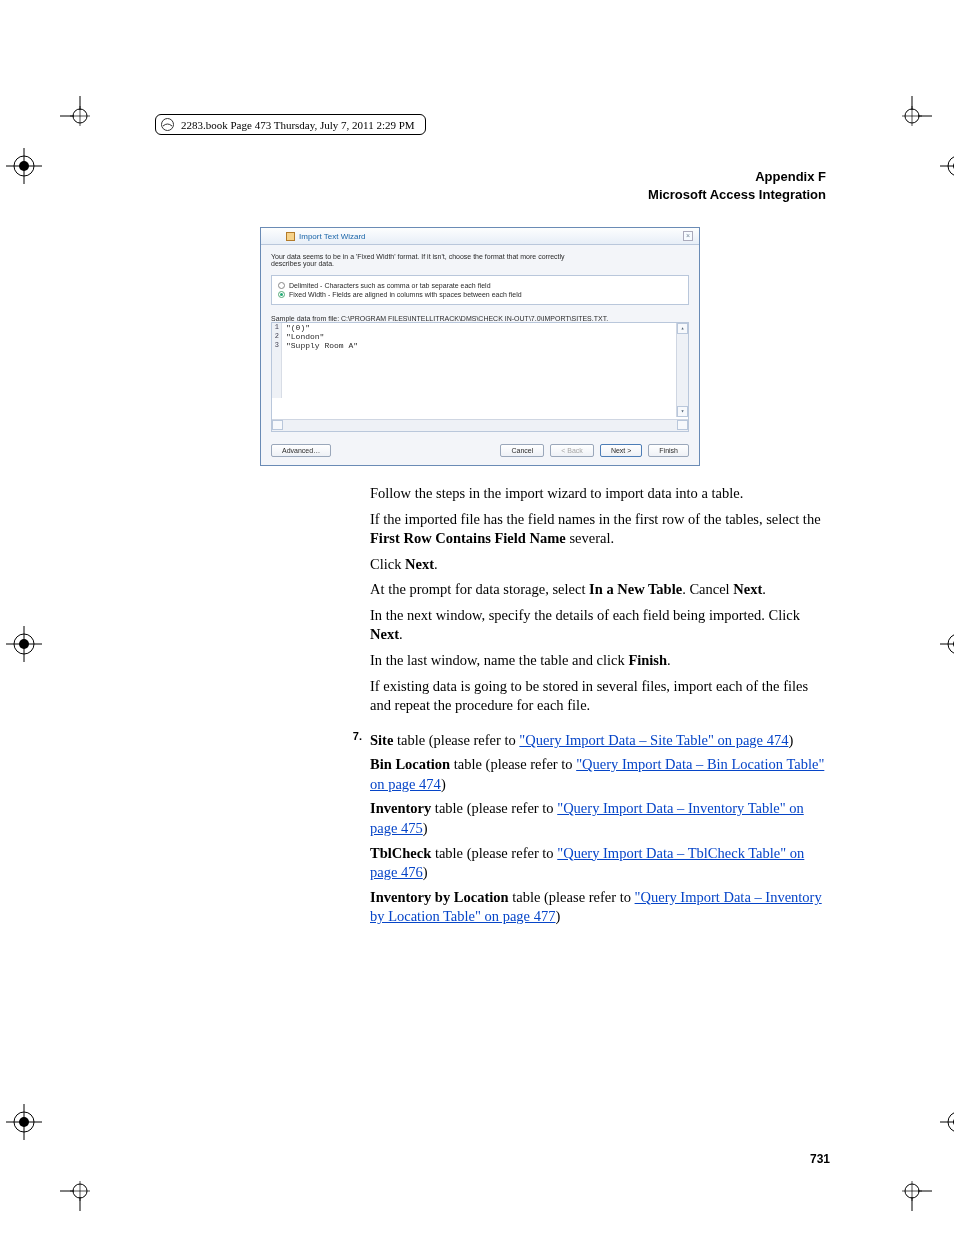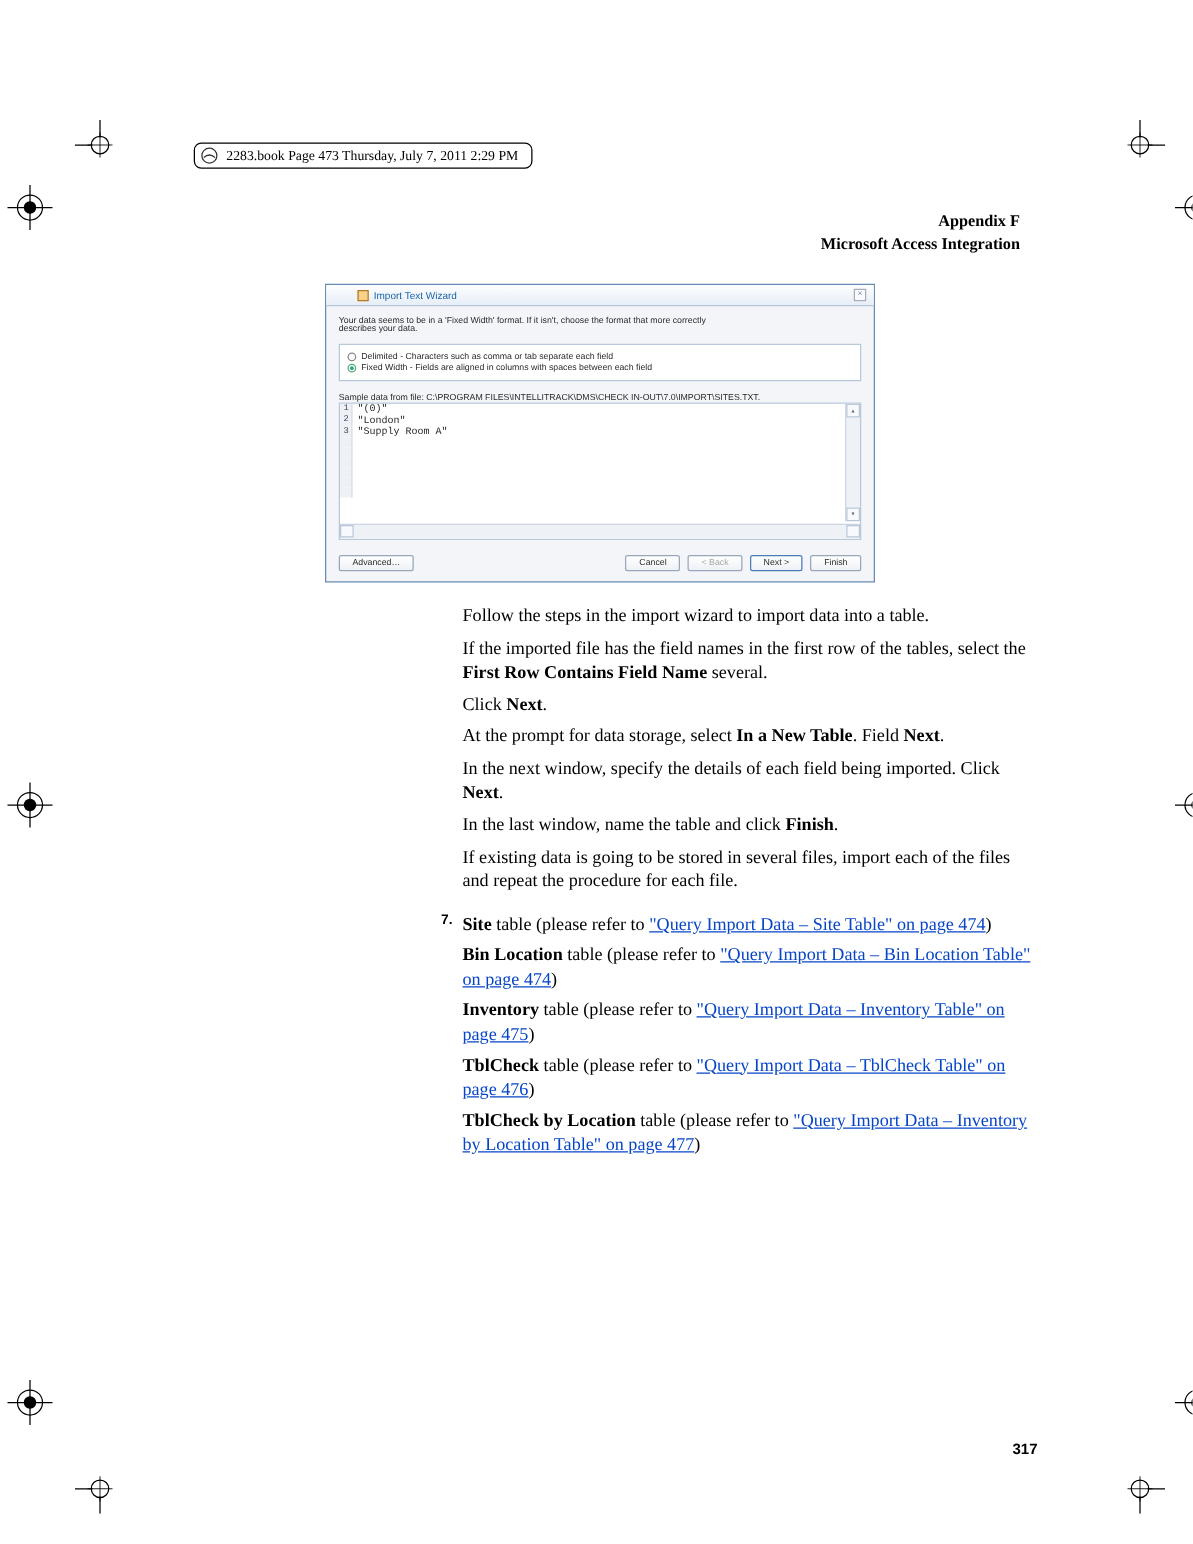--- a/index.html
+++ b/index.html
@@ -35,25 +35,25 @@
   .book-header .h-icon { width: 15px; height: 15px; }
   .page-frame {
     position: absolute;
     top: 156px;
     left: 120px;
     width: 720px;
     height: 1010px;
   }
   .running-head {
     text-align: right;
-    font-family: Liberation Serif, serif;
+    font-family: Liberation Sans, sans-serif;
     font-weight: bold;
     font-size: 13px;
     line-height: 1.35;
-    margin-right: 24px;
+    margin-right: 14px;
     margin-top: 12px;
   }
   .wizard {
     width: 440px;
     margin: 24px auto 18px auto;
     border: 1px solid #6a8bb5;
     background: #f3f5f9;
     font-family: Tahoma, Arial, sans-serif;
     font-size: 7px;
     color: #2a2a2a;
@@ -311,33 +311,33 @@
       <span class="wbtn disabled">&lt; Back</span>
       <span class="wbtn default">Next &gt;</span>
       <span class="wbtn">Finish</span>
     </div>
   </div>
 
   <div class="content">
     <p>Follow the steps in the import wizard to import data into a table.</p>
     <p><span>If the imported file has the field names in the first row of the tables, select the </span><b>First Row Contains Field Name</b><span> several.</span></p>
     <p><span>Click </span><b>Next</b><span>.</span></p>
-    <p><span>At the prompt for data storage, select </span><b>In a New Table</b><span>. Field </span><b>Next</b><span>.</span></p>
+    <p><span>At the prompt for data storage, select </span><b>In a New Table</b><span>. Cancel </span><b>Next</b><span>.</span></p>
     <p><span>In the next window, specify the details of each field being imported. Click </span><b>Next</b><span>.</span></p>
     <p><span>In the last window, name the table and click </span><b>Finish</b><span>.</span></p>
     <p>If existing data is going to be stored in several files, import each of the files and repeat the procedure for each file.</p>
 
     <div class="step-row">
       <div class="step-num">7.</div>
       <div style="flex:1">
         <div class="tables">
           <p><b>Site</b><span> table (please refer to </span><a href="#">"Query Import Data – Site Table" on page 474</a><span>)</span></p>
           <p><b>Bin Location</b><span> table (please refer to </span><a href="#">"Query Import Data – Bin Location Table" on page 474</a><span>)</span></p>
           <p><b>Inventory</b><span> table (please refer to </span><a href="#">"Query Import Data – Inventory Table" on page 475</a><span>)</span></p>
           <p><b>TblCheck</b><span> table (please refer to </span><a href="#">"Query Import Data – TblCheck Table" on page 476</a><span>)</span></p>
-          <p><b>TblCheck by Location</b><span> table (please refer to </span><a href="#">"Query Import Data – Inventory by Location Table" on page 477</a><span>)</span></p>
+          <p><b>Inventory by Location</b><span> table (please refer to </span><a href="#">"Query Import Data – Inventory by Location Table" on page 477</a><span>)</span></p>
         </div>
       </div>
     </div>
   </div>
 
-  <div class="pagenum">317</div>
+  <div class="pagenum">731</div>
 </div>
 
 </body></html>

